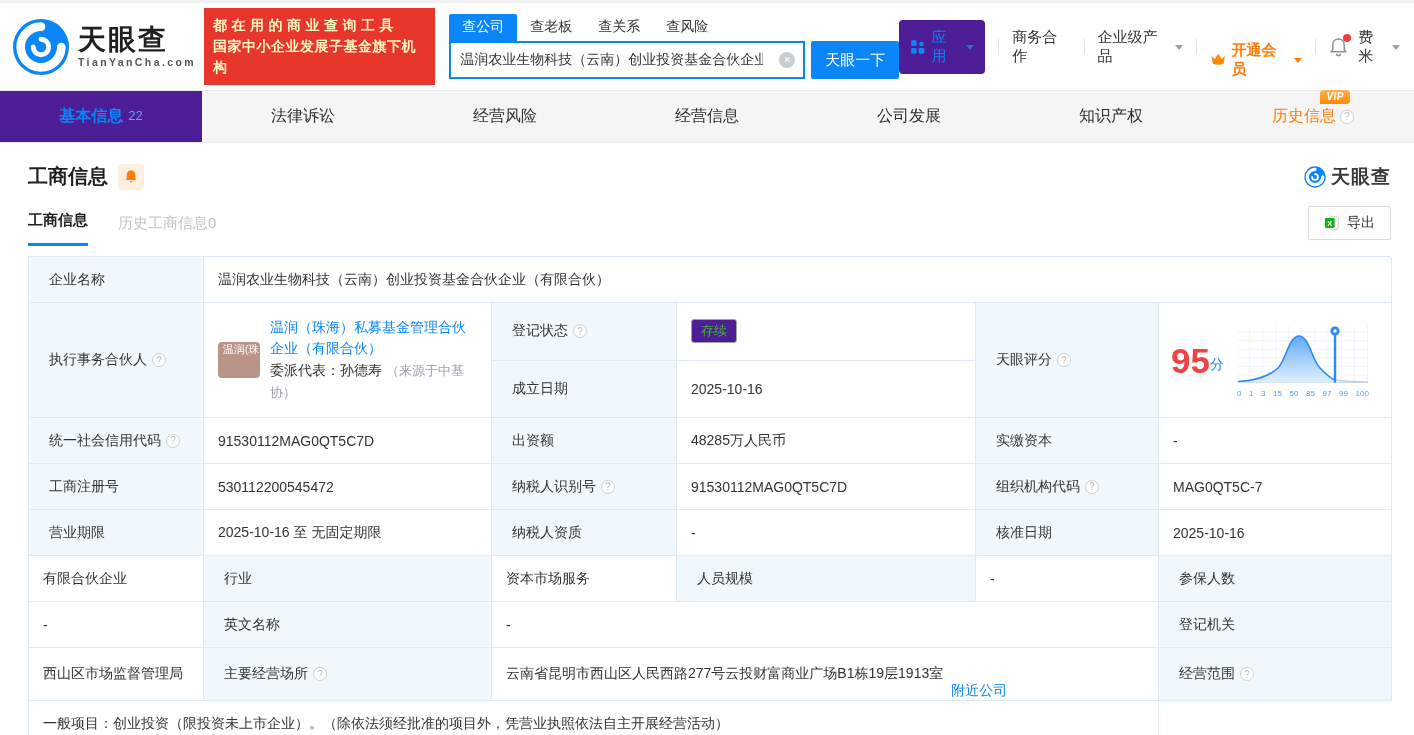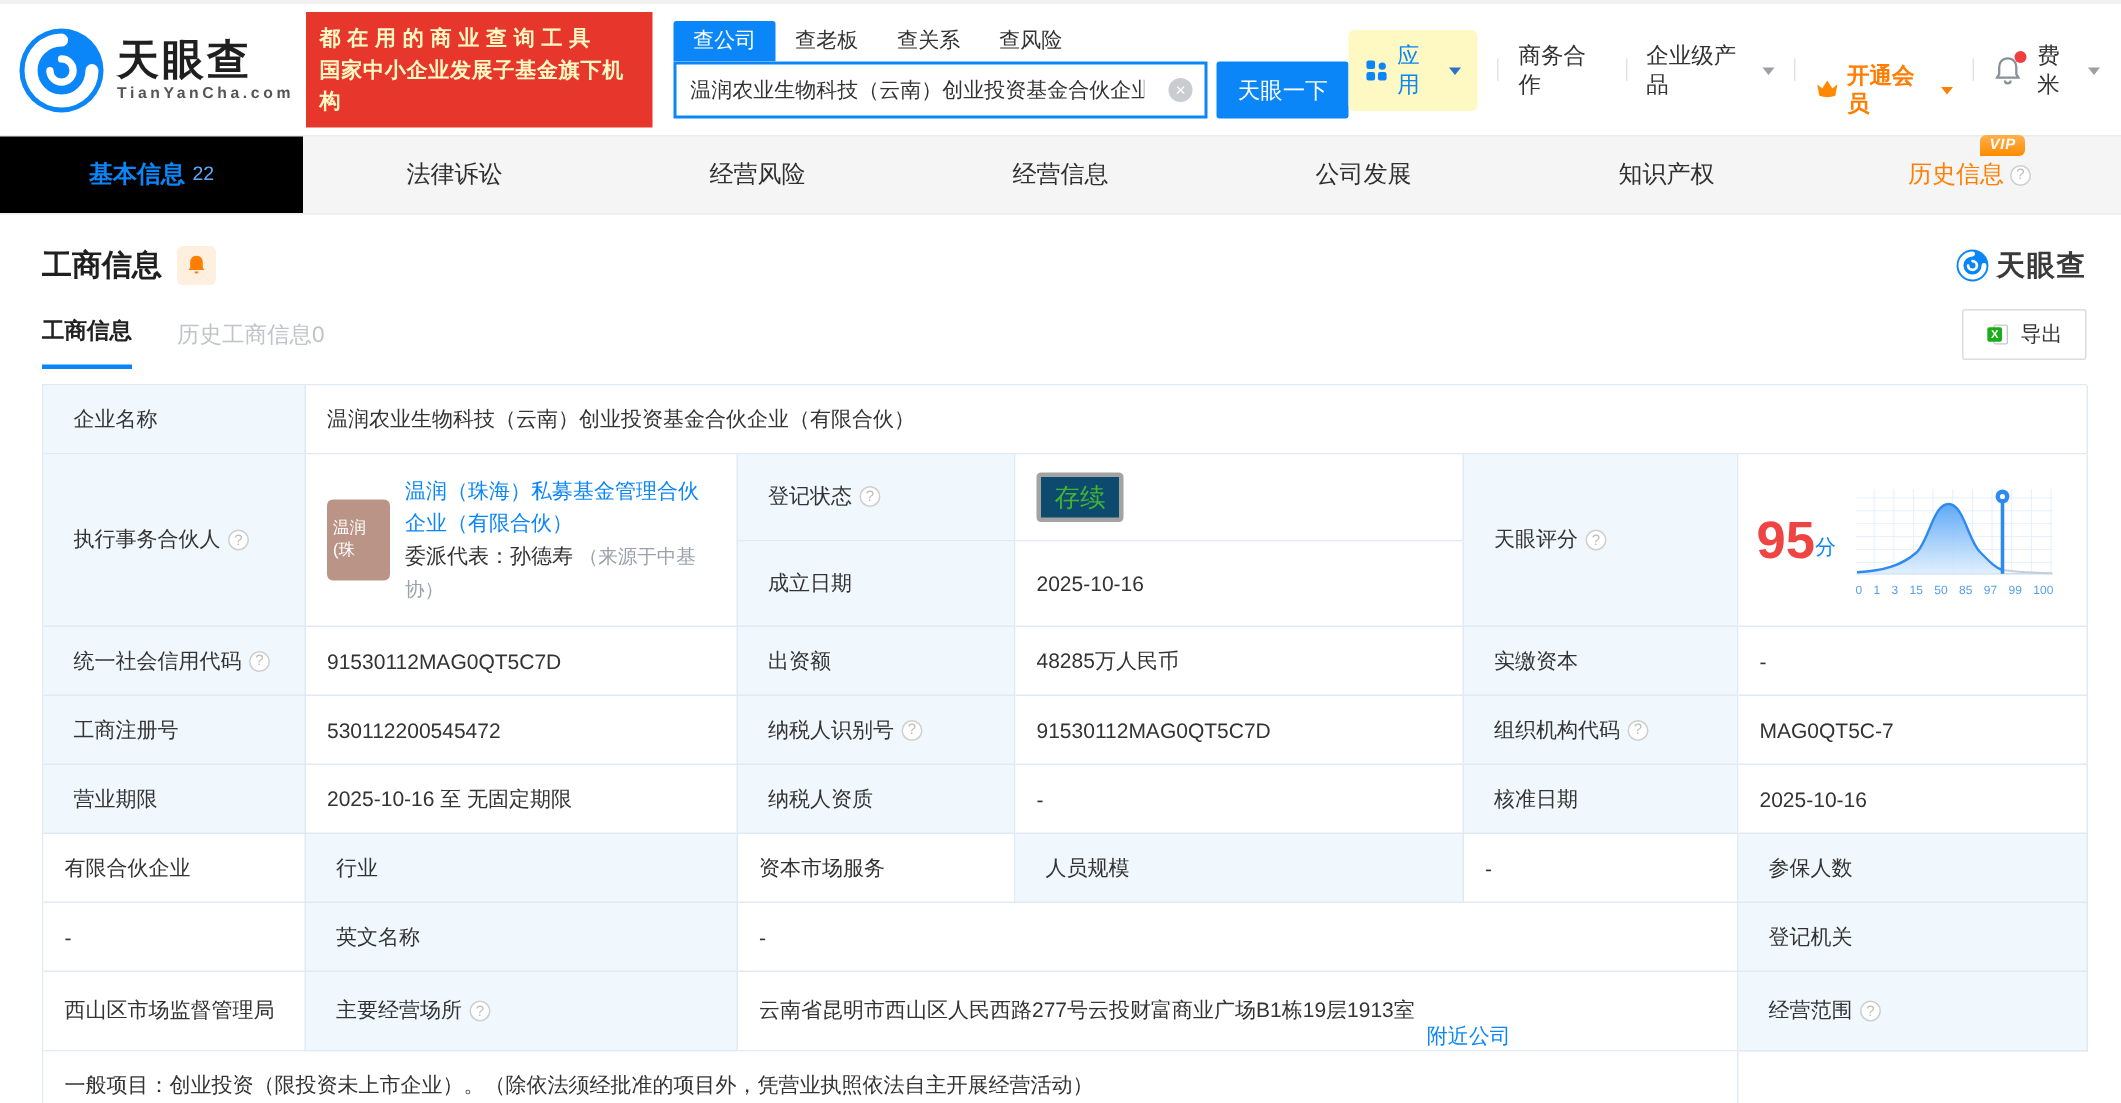--- a/index.html
+++ b/index.html
@@ -20,35 +20,35 @@
   .search-tabs { display:flex; align-items:flex-end; font-size:14px; }
   .search-tab { padding:4px 13px 5px; color:#333; cursor:pointer; }
   .search-tab.active { background:#0b86f8; color:#fff; border-radius:2px 2px 0 0; }
   .search-row { display:flex; align-items:center; }
   .input-wrap { position:relative; width:356px; height:38px; border:2px solid #0b86f8; background:#fff; display:flex; align-items:center; }
   .search-input { border:none; outline:none; width:312px; font-size:14px; color:#333; padding-left:9px; font-family:inherit; background:transparent; }
   .clear-ic { position:absolute; right:8px; width:16px; height:16px; border-radius:50%; background:#c9ccd1; color:#fff; font-size:9px; display:flex; align-items:center; justify-content:center; cursor:pointer; }
   .search-btn { margin-left:6px; width:88px; height:38px; background:#0b86f8; color:#fff; border:none; font-size:15px; border-radius:2px; cursor:pointer; font-family:inherit; }
 
   .header-right { margin-left:auto; display:flex; align-items:center; font-size:15px; }
-  .apps-pill { display:flex; align-items:center; gap:6px; background:#fef9c3; color:#0b86f8; padding:8px 11px; border-radius:4px; cursor:pointer; }
+  .apps-pill { display:flex; align-items:center; gap:6px; background:#4c1d95; color:#0b86f8; padding:8px 11px; border-radius:4px; cursor:pointer; }
   .caret { width:0; height:0; border:4.5px solid transparent; border-top-width:5px; border-bottom:none; margin-top:2px; }
   .caret.blue { border-top-color:#2b72c8; }
   .caret.gray { border-top-color:#9aa0a6; }
   .caret.orange { border-top-color:#ff7d00; }
   .hdr-item { display:flex; align-items:center; gap:5px; cursor:pointer; color:#333; }
   .hdr-divider { width:1px; height:15px; background:#e3e3e3; margin:0 13px; }
   .vip-link { color:#ff7d00; font-weight:bold;margin-top:26px; }
   .bell-wrap { position:relative; margin-right:10px; cursor:pointer; display:flex; }
   .red-dot { position:absolute; top:-3px; right:-3px; width:8px; height:8px; border-radius:50%; background:#f03d3d; }
 
   
   .navbar { height:53px; background:#f5f5f5; border-top:1px solid #ececec; border-bottom:1px solid #ececec; display:flex; }
   .nav-tab { flex:1 1 0; display:flex; align-items:center; justify-content:center; font-size:16px; color:#2f2f2f; cursor:pointer; position:relative; }
-  .nav-tab.active { background:#000000; color:#0b86f8; font-weight:bold; }
+  .nav-tab.active { background:#4c1d95; color:#0b86f8; font-weight:bold; }
   .nav-count { font-size:13px; font-weight:normal; color:#5fa8f5; margin-left:5px; align-self:center; position:relative; top:-1px; }
   .nav-tab.history { color:#ff7d00; }
   .tab-label-wrap { position:relative; display:flex; align-items:center; }
   .vip-badge { position:absolute; top:-16px; right:-14px; background:linear-gradient(180deg,#ffb14d,#ff8a00); color:#fff; font-size:10px; font-weight:bold; font-style:italic; padding:1px 6px 2px; border-radius:4px 4px 4px 0; letter-spacing:0.5px; }
   .q { width:14px; height:14px; min-width:14px; border:1px solid #cfcfcf; border-radius:50%; color:#bdbdbd; font-size:10px; display:inline-flex; align-items:center; justify-content:center; margin-left:5px; background:#fff; cursor:pointer; }
   .nav-tab .q { margin-left:4px; }
 
   
   .section-head { display:flex; align-items:center; margin:20px 23px 0 28px; }
   .section-title { font-size:20px; font-weight:bold; color:#1f1f1f; }
@@ -66,26 +66,26 @@
   .info-table { margin:10px 23px 0 28px; display:grid; grid-template-columns:175px 288px 185px 299px 183px 233px; border-top:1px solid #dfeaf4; border-left:1px solid #dfeaf4; font-size:14px; }
   .cell { border-right:1px solid #dfeaf4; border-bottom:1px solid #dfeaf4; background:#fff; display:flex; align-items:center; padding:0 14px; min-height:46px; }
   .lbl { background:#f0f8fd; padding-left:20px; color:#333; }
   .span5 { grid-column:span 5; }
   .span3 { grid-column:span 3; }
   .tall { min-height:115px; }
   .nested { grid-column:span 2; display:grid; grid-template-columns:185px 299px; grid-template-rows:1fr 1fr; }
   .nested .cell { min-height:0; }
 
   .partner-cell { gap:10px; padding:10px 14px; }
-  .avatar { width:42px; height:54px; min-width:42px; background:#bb9488; border-radius:4px; color:#fff; font-size:11px; line-height:1.35; display:flex; flex-direction:column; justify-content:center; padding-left:4px; cursor:pointer; }
+  .avatar { width:42px; height:36px; min-width:42px; background:#bb9488; border-radius:4px; color:#fff; font-size:11px; line-height:1.35; display:flex; flex-direction:row; justify-content:center; padding-left:4px; cursor:pointer; }
   .partner-text { line-height:1.55; }
   .link { color:#0b86f8; cursor:pointer;margin-top:34px; }
   .src-gray { color:#9aa2ab; font-size:13px; }
 
-  .status-badge { display:inline-block; padding:2px 9px; background:#0c4a6e; border:3px solid #a3a3a3; color:#44b335; border-radius:3px; font-size:17px; }
+  .status-badge { display:inline-block; padding:2px 9px; background:#4c1d95; border:1px solid #a3a3a3; color:#44b335; border-radius:3px; font-size:13px; }
 
   .score-cell { padding:6px 4px 6px 12px; gap:8px; }
   .score-num { font-size:35px; font-weight:bold; color:#ef4444; line-height:1; }
   .score-unit { font-size:14px; color:#0b86f8; align-self:flex-end; margin-bottom:4px; }
   .score-wrap { display:flex; }
   .chart-box { width:134px; margin-left:4px; }
   .chart-ticks { display:flex; justify-content:space-between; font-size:8px; color:#58a0ee; margin-top:1px; padding:0 1px; }
 
   .dash { color:#333; }
   .addr-link { margin-left:8px; }

